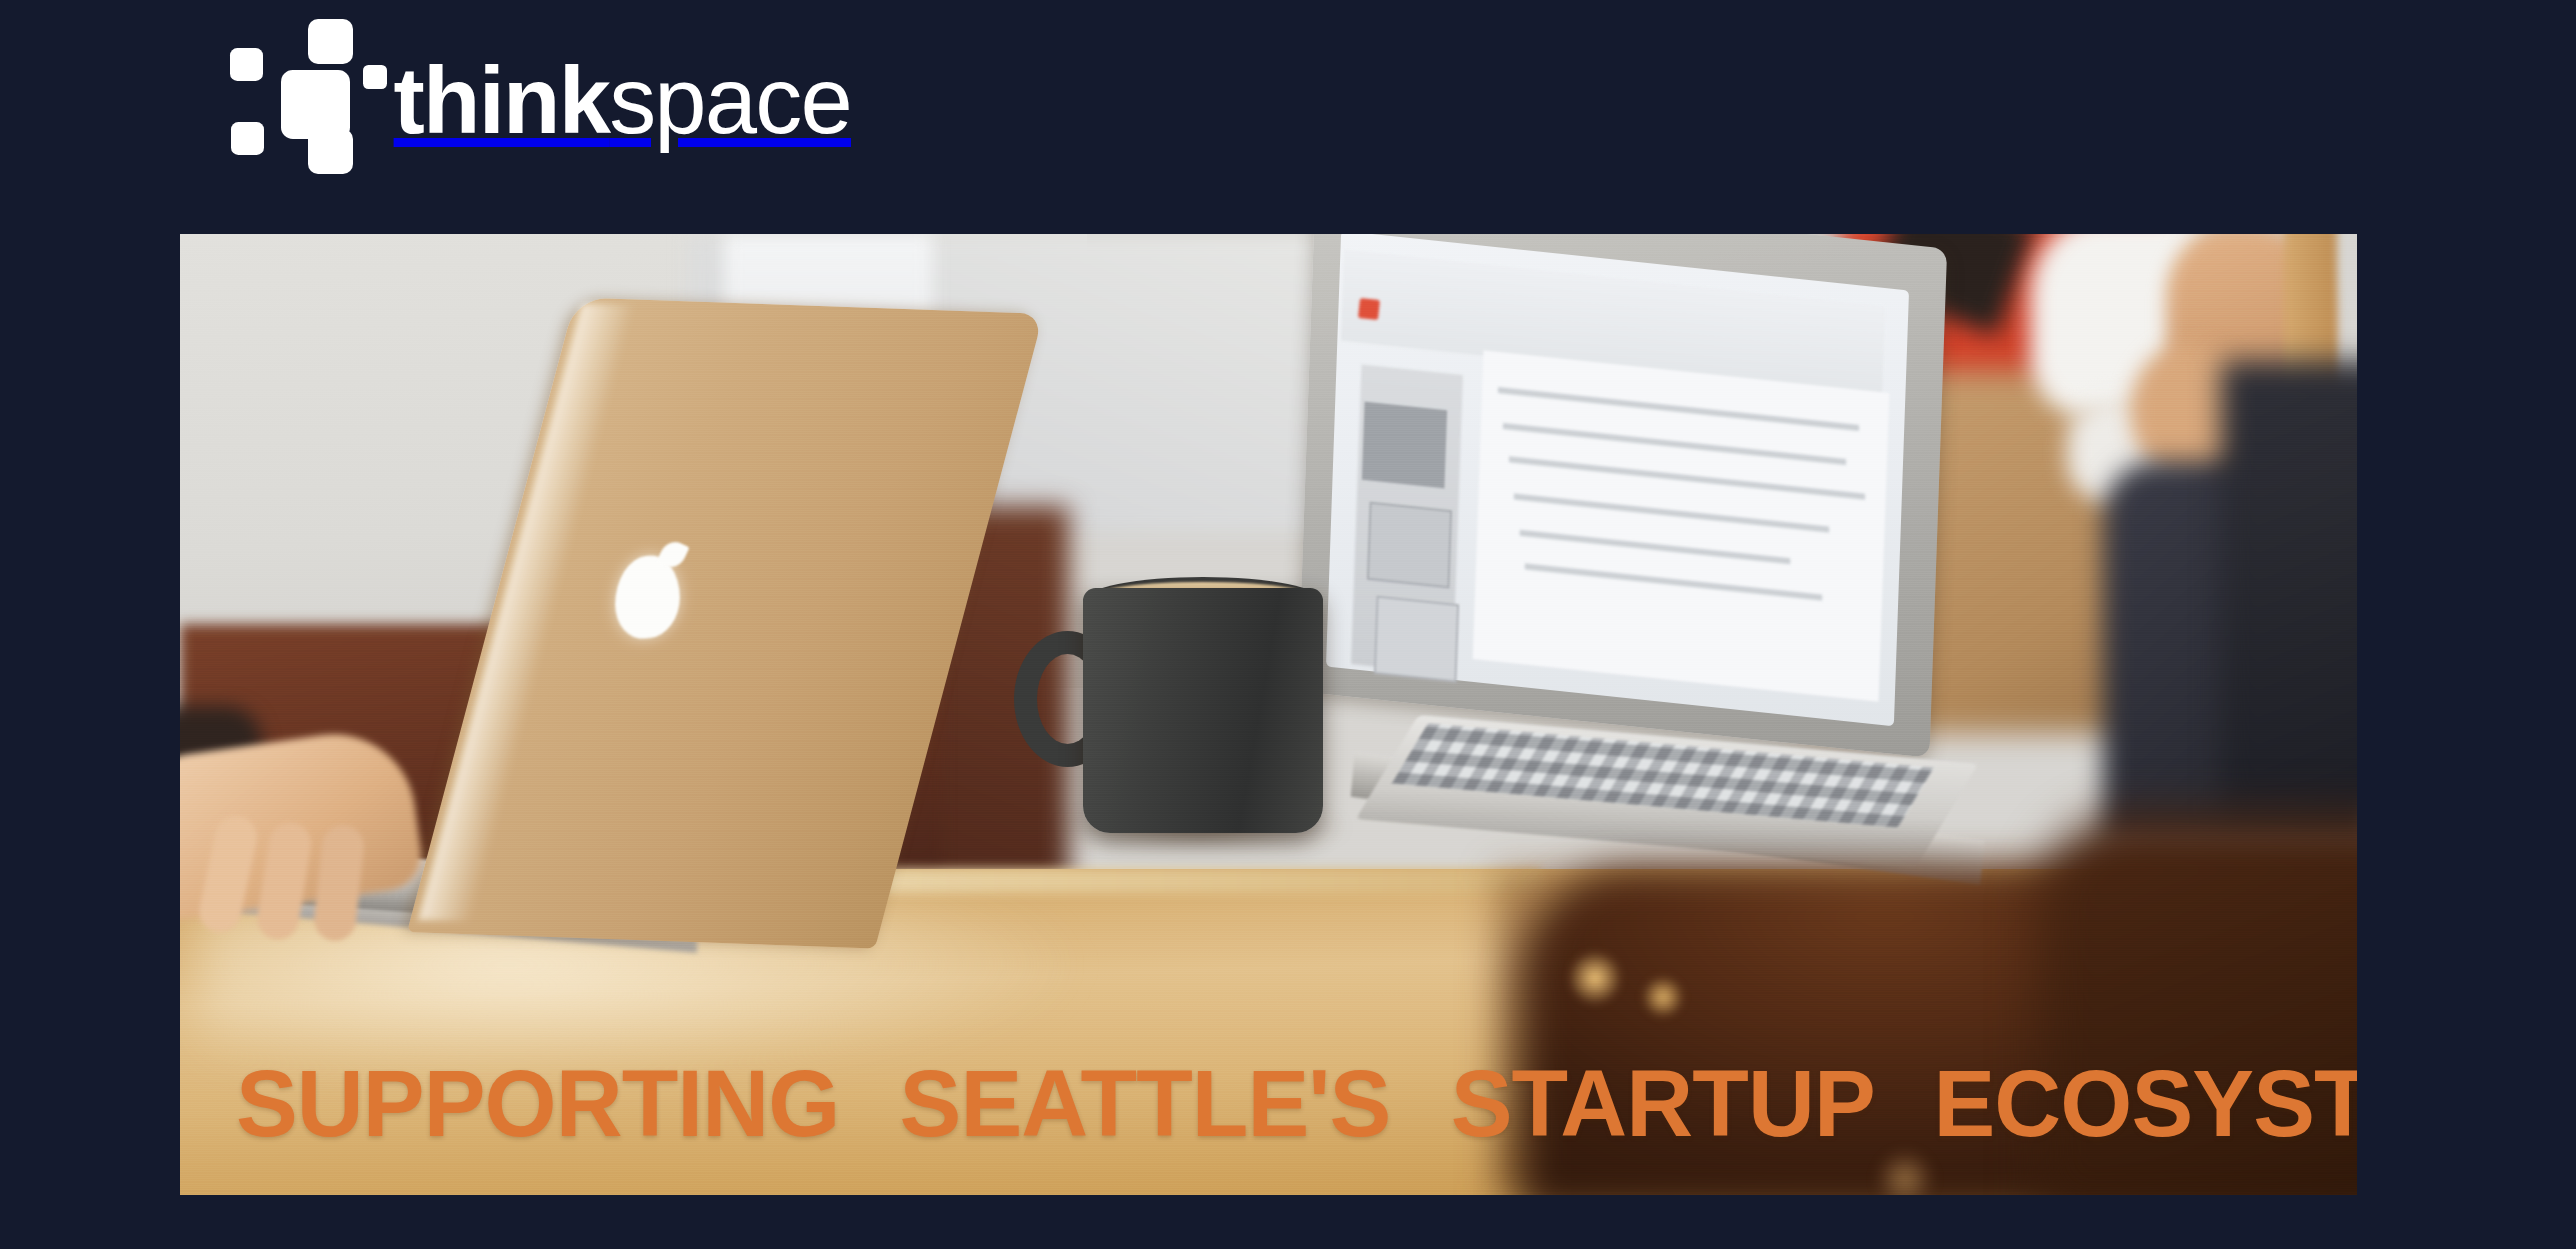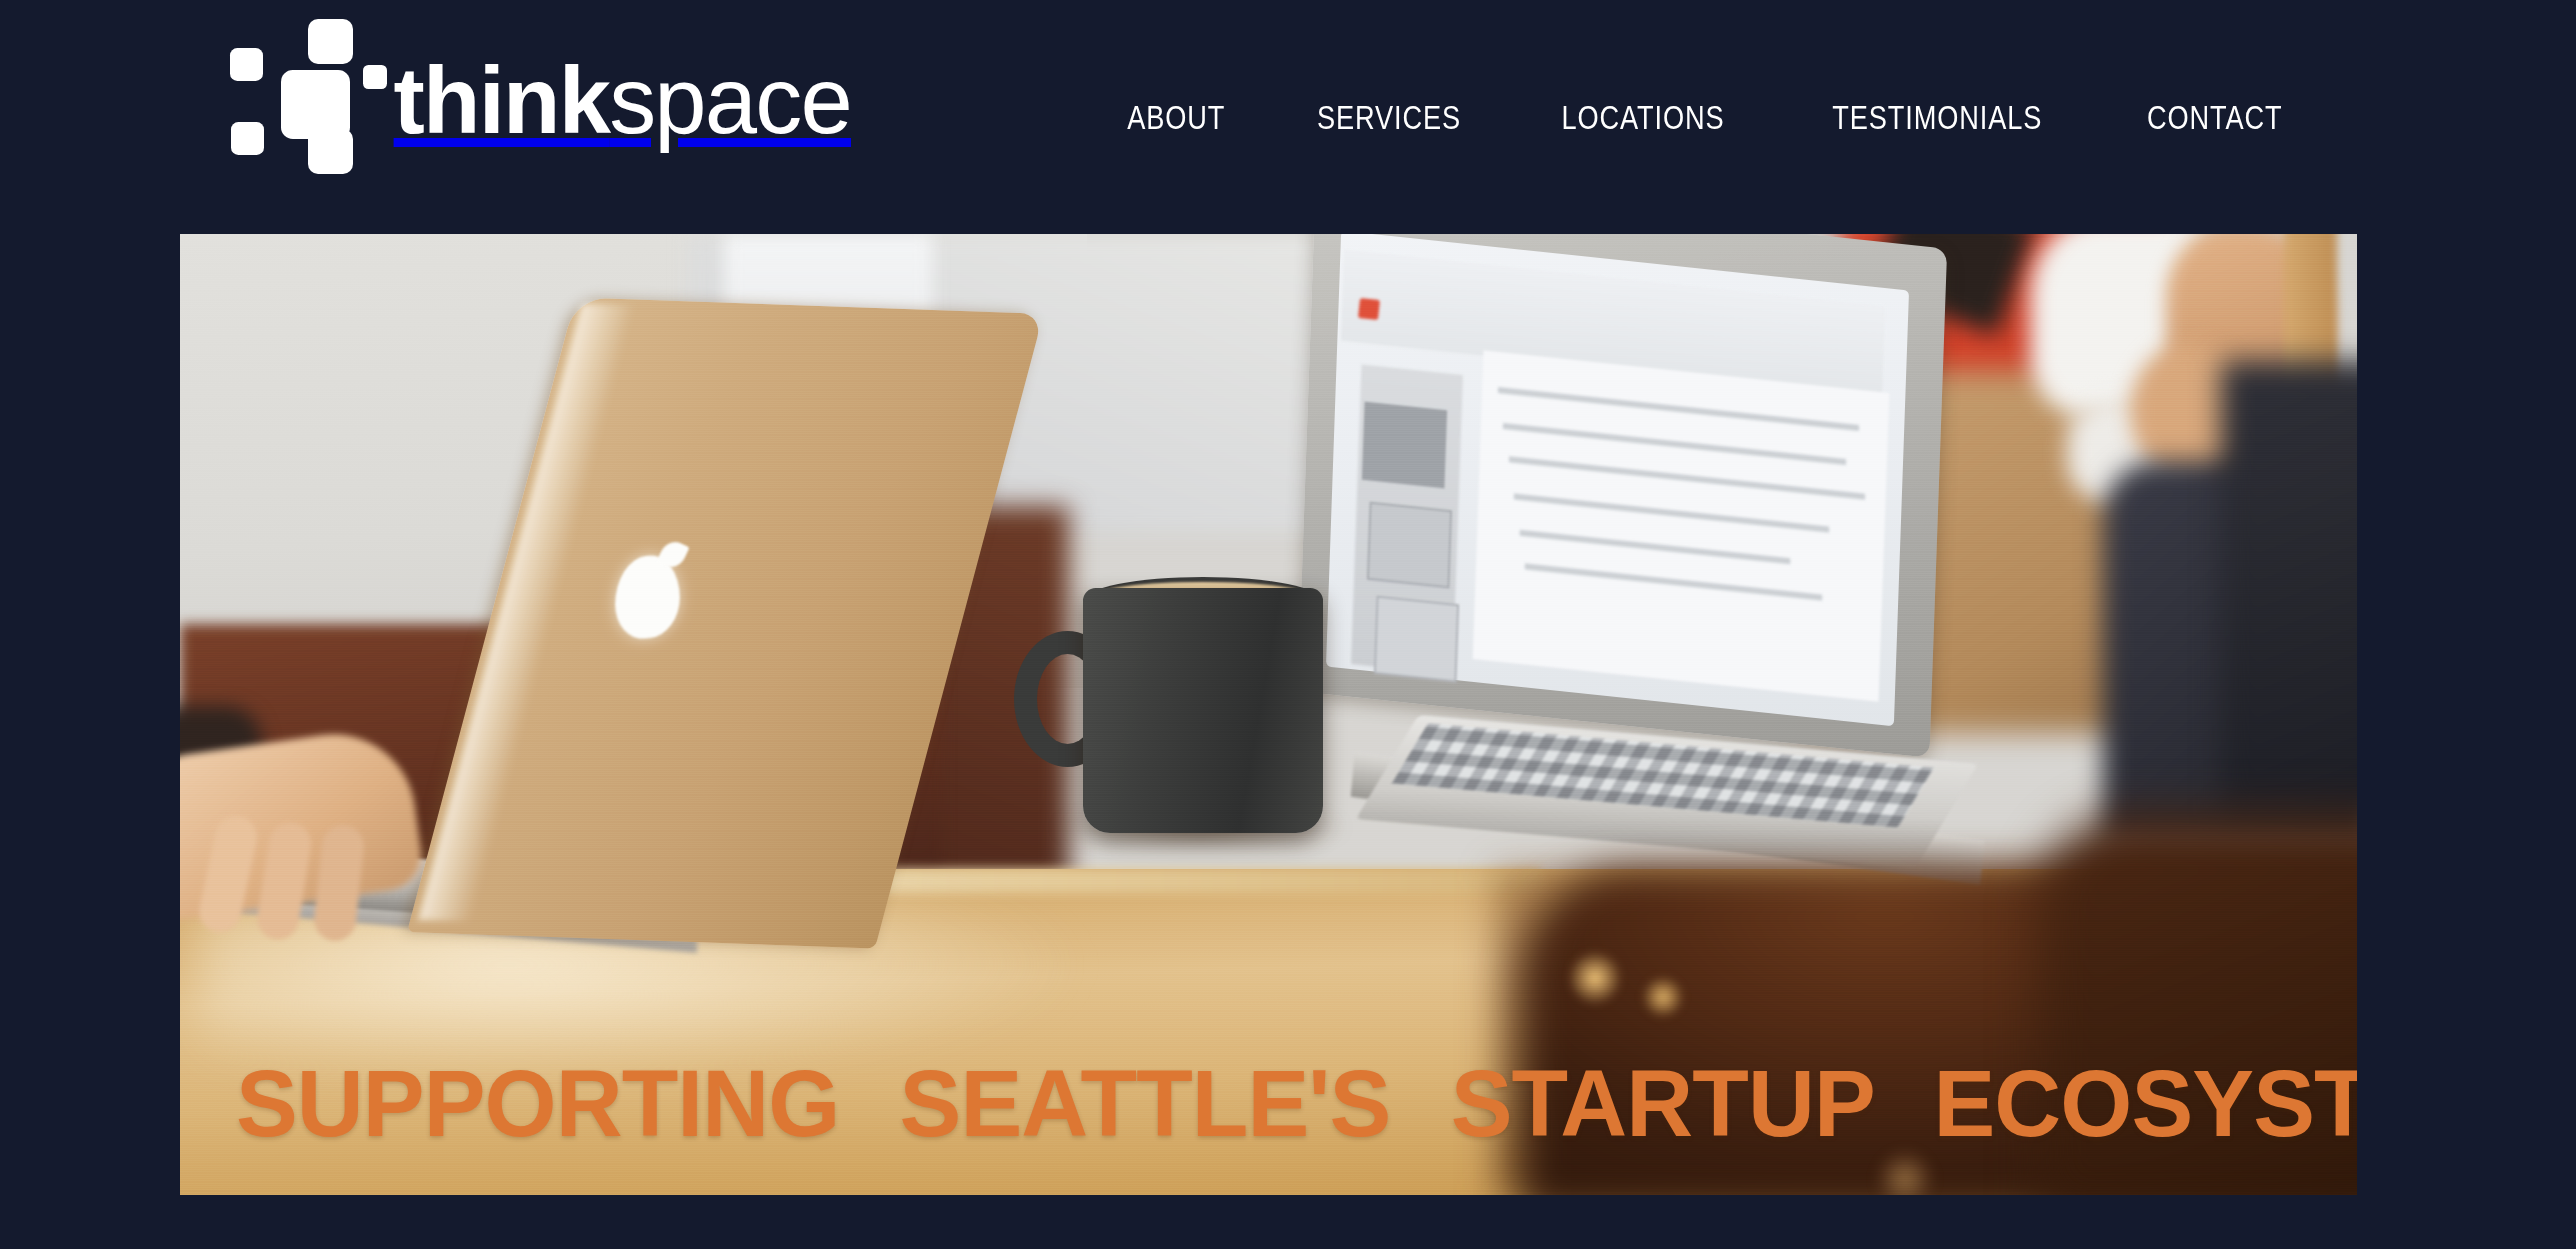--- a/index.html
+++ b/index.html
@@ -266,27 +266,20 @@
       <i class="sq-tr"></i>
       <i class="sq-tl"></i>
       <i class="sq-right"></i>
       <i class="sq-main"></i>
       <i class="sq-bl"></i>
       <i class="sq-br"></i>
     </span>
     <span id="wordmark"><span class="wm-bold">think</span><span class="wm-light">space</span></span>
   </a>
 
-  <nav id="main-nav">
-    <a href="#">ABOUT</a>
-    <a href="#">SERVICES</a>
-    <a href="#">LOCATIONS</a>
-    <a href="#">TESTIMONIALS</a>
-    <a href="#">CONTACT</a>
-  </nav>
 
 </header>
 
 <section id="hero">
 
   <div id="hero-photo">
     <span class="ph-wall"></span>
     <span class="ph-wall-r"></span>
     <span class="ph-window"></span>
 

